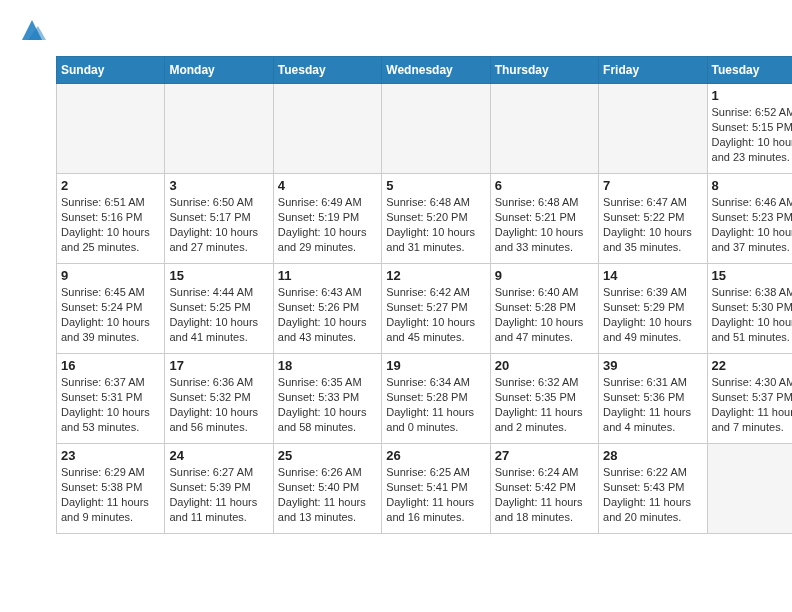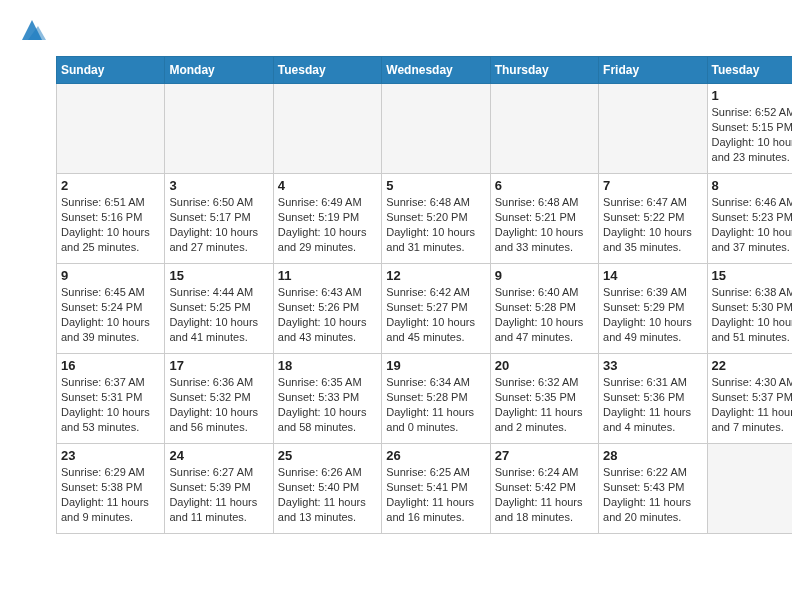--- a/index.html
+++ b/index.html
@@ -237,21 +237,21 @@
 Sunset: 5:28 PM
 Daylight: 11 hours and 0 minutes.</div>
         </td>
         <td>
           <span class="day-num">20</span>
           <div class="day-info">Sunrise: 6:32 AM
 Sunset: 5:35 PM
 Daylight: 11 hours and 2 minutes.</div>
         </td>
         <td>
-          <span class="day-num">33</span>
+          <span class="day-num">39</span>
           <div class="day-info">Sunrise: 6:31 AM
 Sunset: 5:36 PM
 Daylight: 11 hours and 4 minutes.</div>
         </td>
         <td>
           <span class="day-num">22</span>
           <div class="day-info">Sunrise: 4:30 AM
 Sunset: 5:37 PM
 Daylight: 11 hours and 7 minutes.</div>
         </td>

